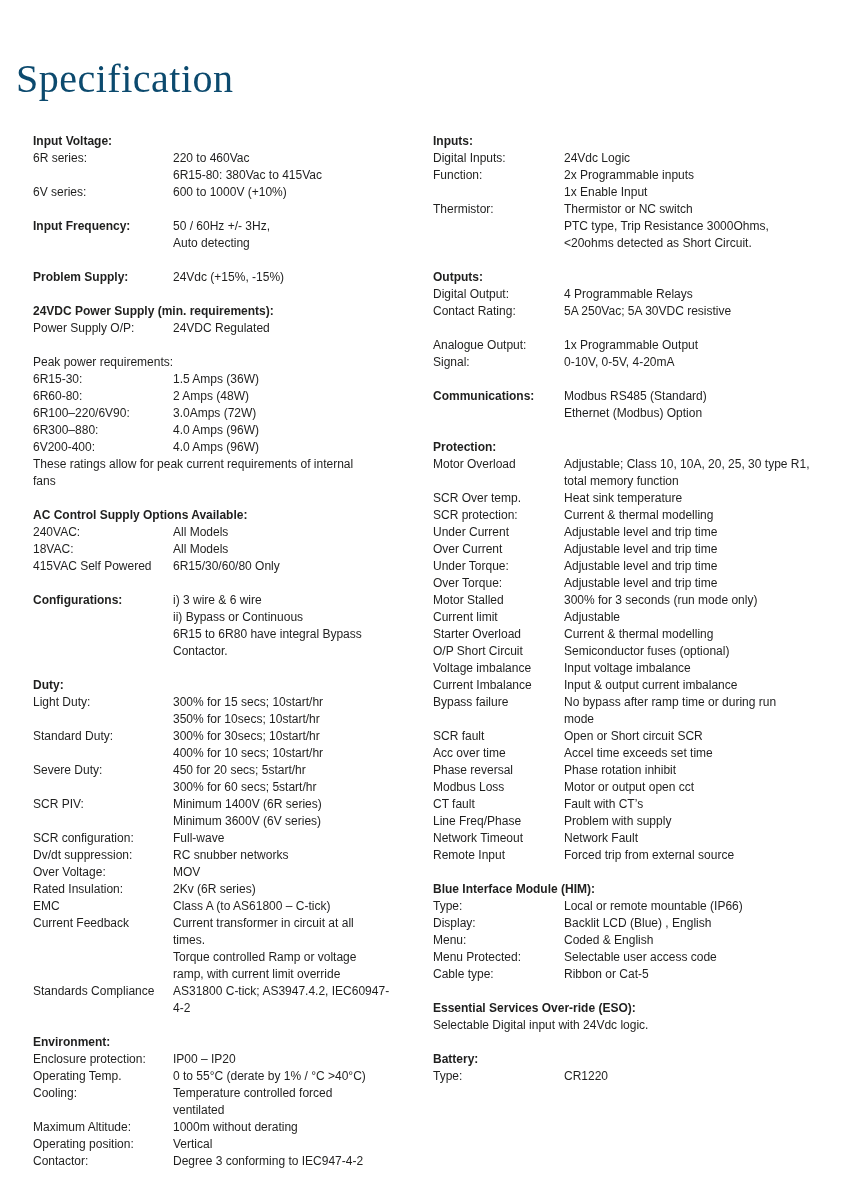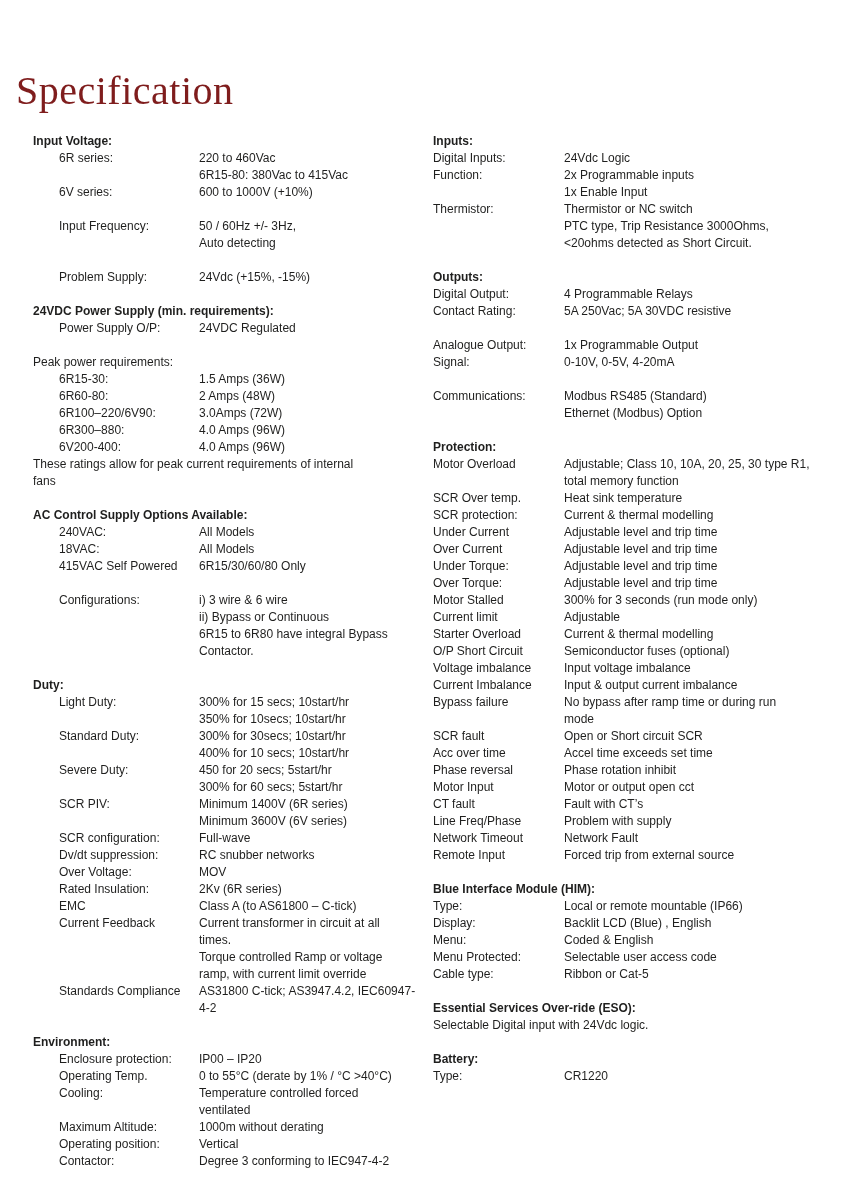--- a/index.html
+++ b/index.html
@@ -12,45 +12,45 @@
     width: 863px;
     height: 1180px;
     background: #ffffff;
     font-family: "Liberation Sans", sans-serif;
     color: #1f1f1e;
     overflow: hidden;
   }
   .title {
     position: absolute;
     left: 16px;
-    top: 68px;
+    top: 56px;
     margin: 0;
     font-family: "Liberation Serif", "DejaVu Serif", serif;
     font-weight: 400;
     font-size: 40px;
     line-height: 46px;
-    color: #7f1d1d;
+    color: #0c4a6e;
     letter-spacing: 0.5px;
   }
   .col {
     position: absolute;
     top: 133px;
     font-size: 12px;
     line-height: 17px;
   }
   .col-left  { left: 33px;  width: 400px; }
   .col-right { left: 433px; width: 426px; }
   .line { height: 17px; white-space: nowrap; }
   .gapline { height: 17px; }
   .header { font-weight: 700; }
   .row { display: flex; align-items: flex-start; }
   .row .lbl { flex: 0 0 auto; white-space: nowrap; }
-  .col-left  .row .lbl { width: 140px; margin-left: 26px; }
+  .col-left  .row .lbl { width: 140px; }
   .col-right .row .lbl { width: 131px; }
-  .row .lbl.bold { font-weight: 400; }
+  .row .lbl.bold { font-weight: 700; }
   .row .val { flex: 1 1 auto; min-width: 0; }
   .para .line { white-space: nowrap; }
 </style>
 </head>
 <body>
 
 <div class="page">
   <h1 class="title">Specification</h1>
   <div class="col col-left">
       <div class="section">
@@ -455,21 +455,21 @@
             <div class="line">Accel time exceeds set time</div>
           </div>
         </div>
         <div class="row">
           <div class="lbl">Phase reversal</div>
           <div class="val">
             <div class="line">Phase rotation inhibit</div>
           </div>
         </div>
         <div class="row">
-          <div class="lbl">Motor Input</div>
+          <div class="lbl">Modbus Loss</div>
           <div class="val">
             <div class="line">Motor or output open cct</div>
           </div>
         </div>
         <div class="row">
           <div class="lbl">CT fault</div>
           <div class="val">
             <div class="line">Fault with CT’s</div>
           </div>
         </div>

